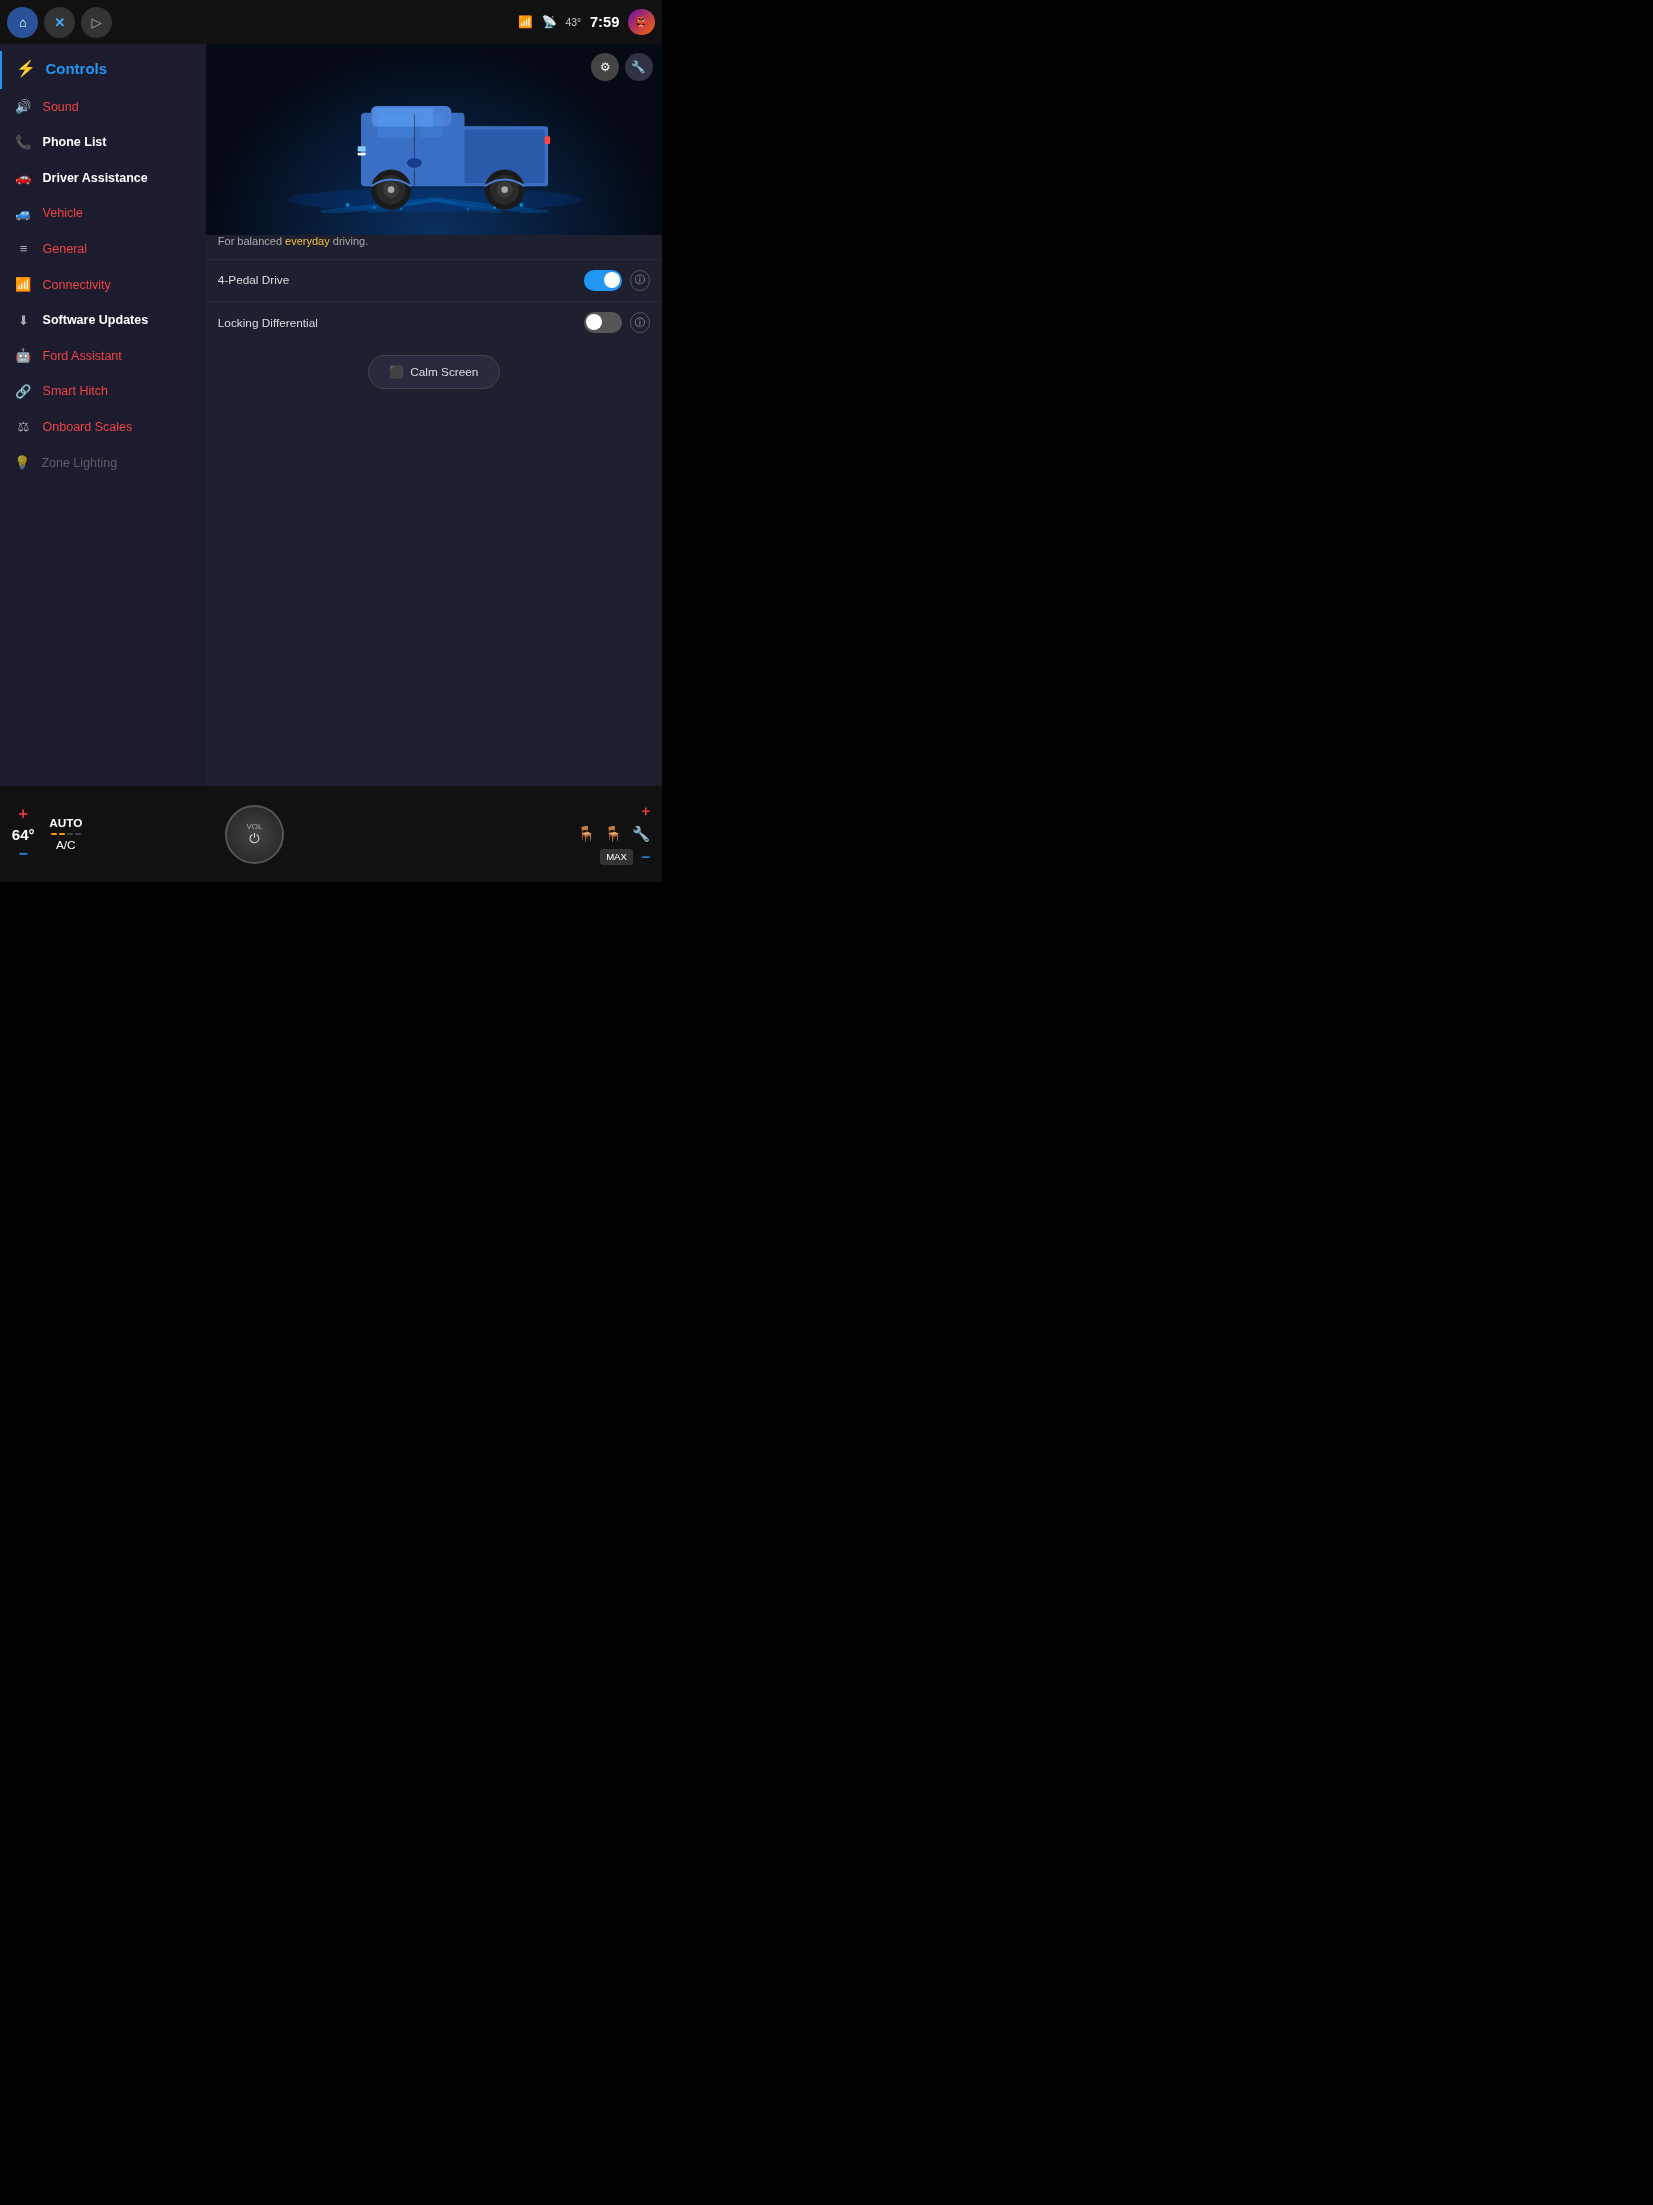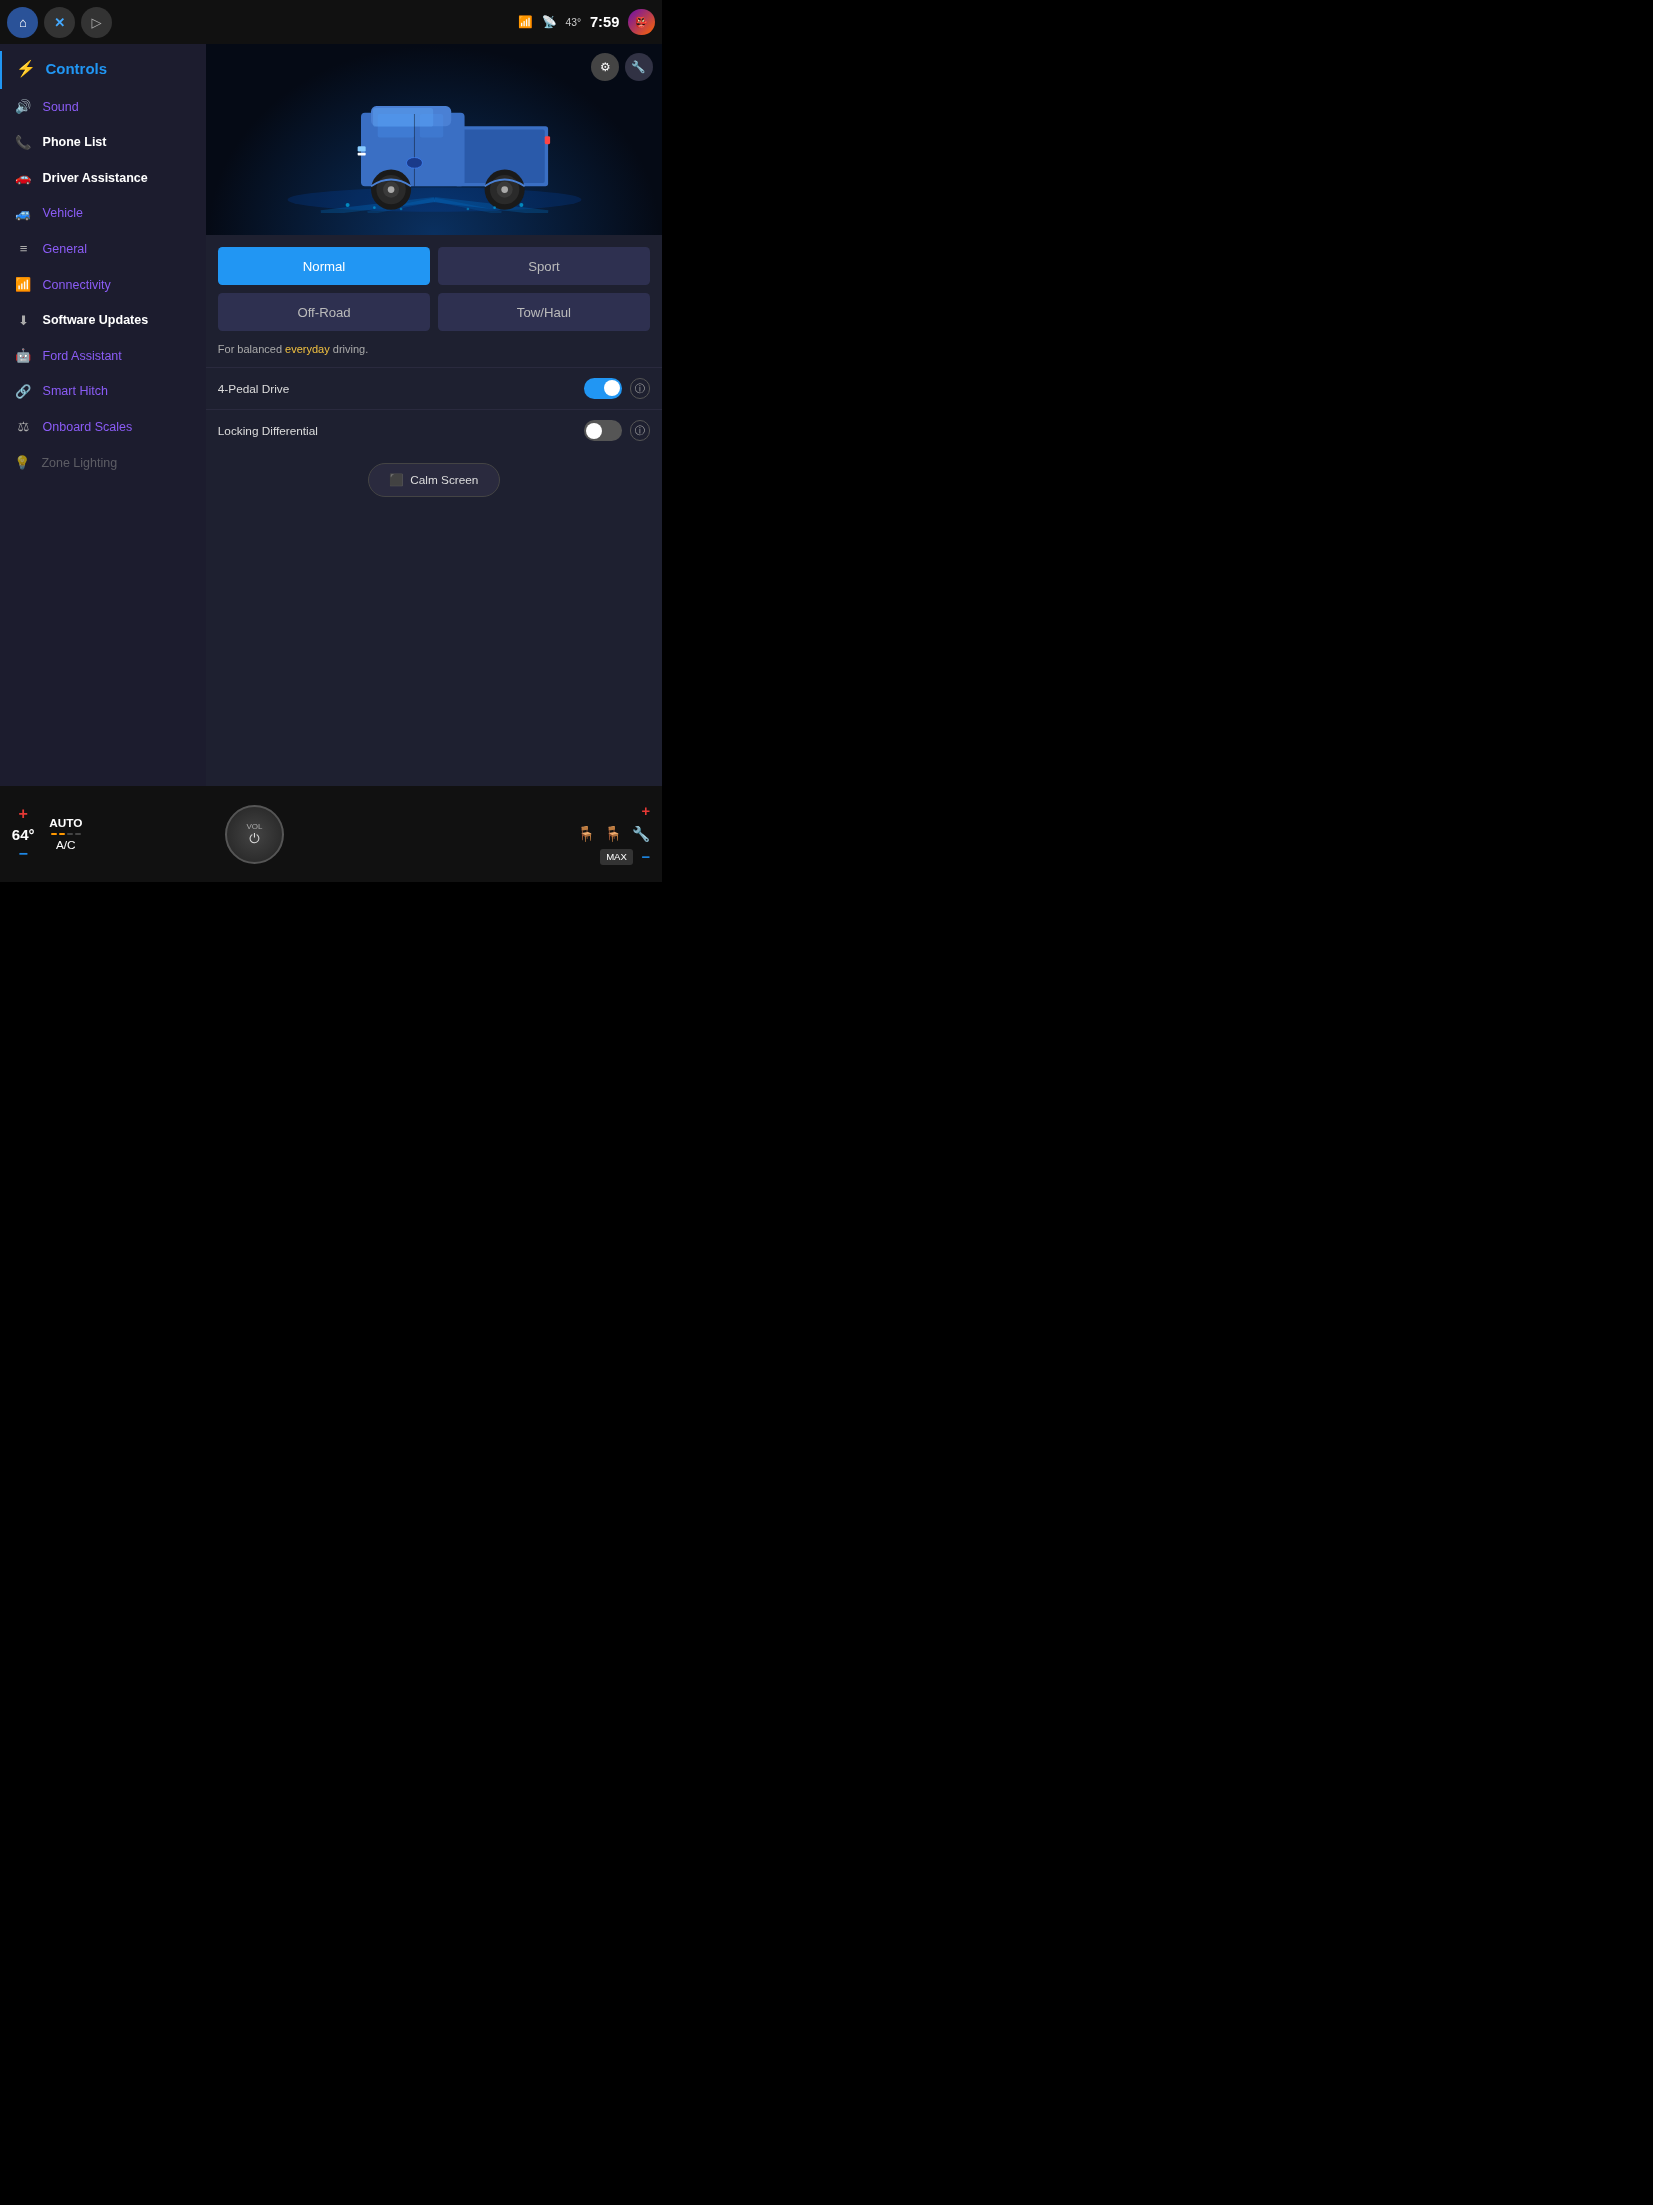--- a/index.html
+++ b/index.html
@@ -116,21 +116,21 @@
 
     .sidebar-item-icon {
       font-size: 13.2px;
       color: #aaa;
       width: 17.6px;
       text-align: center;
     }
 
     .sidebar-item-label {
       font-size: 12.5px;
-      color: #8b5cf6;
+      color: #ef4444;
     }
 
     .sidebar-item-label.bold {
       font-weight: bold;
       color: #fff;
     }
 
     
     .content {
       flex: 1;
@@ -543,26 +543,20 @@
             <circle cx="380" cy="208" r="3" fill="rgba(0,200,255,0.6)"></circle>
           </svg>
         </div>
 
         <div class="view-icons">
           <button class="view-icon-btn active">⚙</button>
           <button class="view-icon-btn">🔧</button>
         </div>
       </div>
 
-      <div class="drive-modes">
-        <button class="mode-btn active">Normal</button>
-        <button class="mode-btn inactive">Sport</button>
-        <button class="mode-btn inactive">Off-Road</button>
-        <button class="mode-btn inactive">Tow/Haul</button>
-      </div>
 
       <div class="mode-description">
         <span>For balanced </span><span class="yellow">everyday</span><span> driving.</span>
       </div>
 
       <div class="toggle-row">
         <span class="toggle-label">4-Pedal Drive</span>
         <button class="toggle-switch on">
           <div class="toggle-thumb"></div>
         </button>

